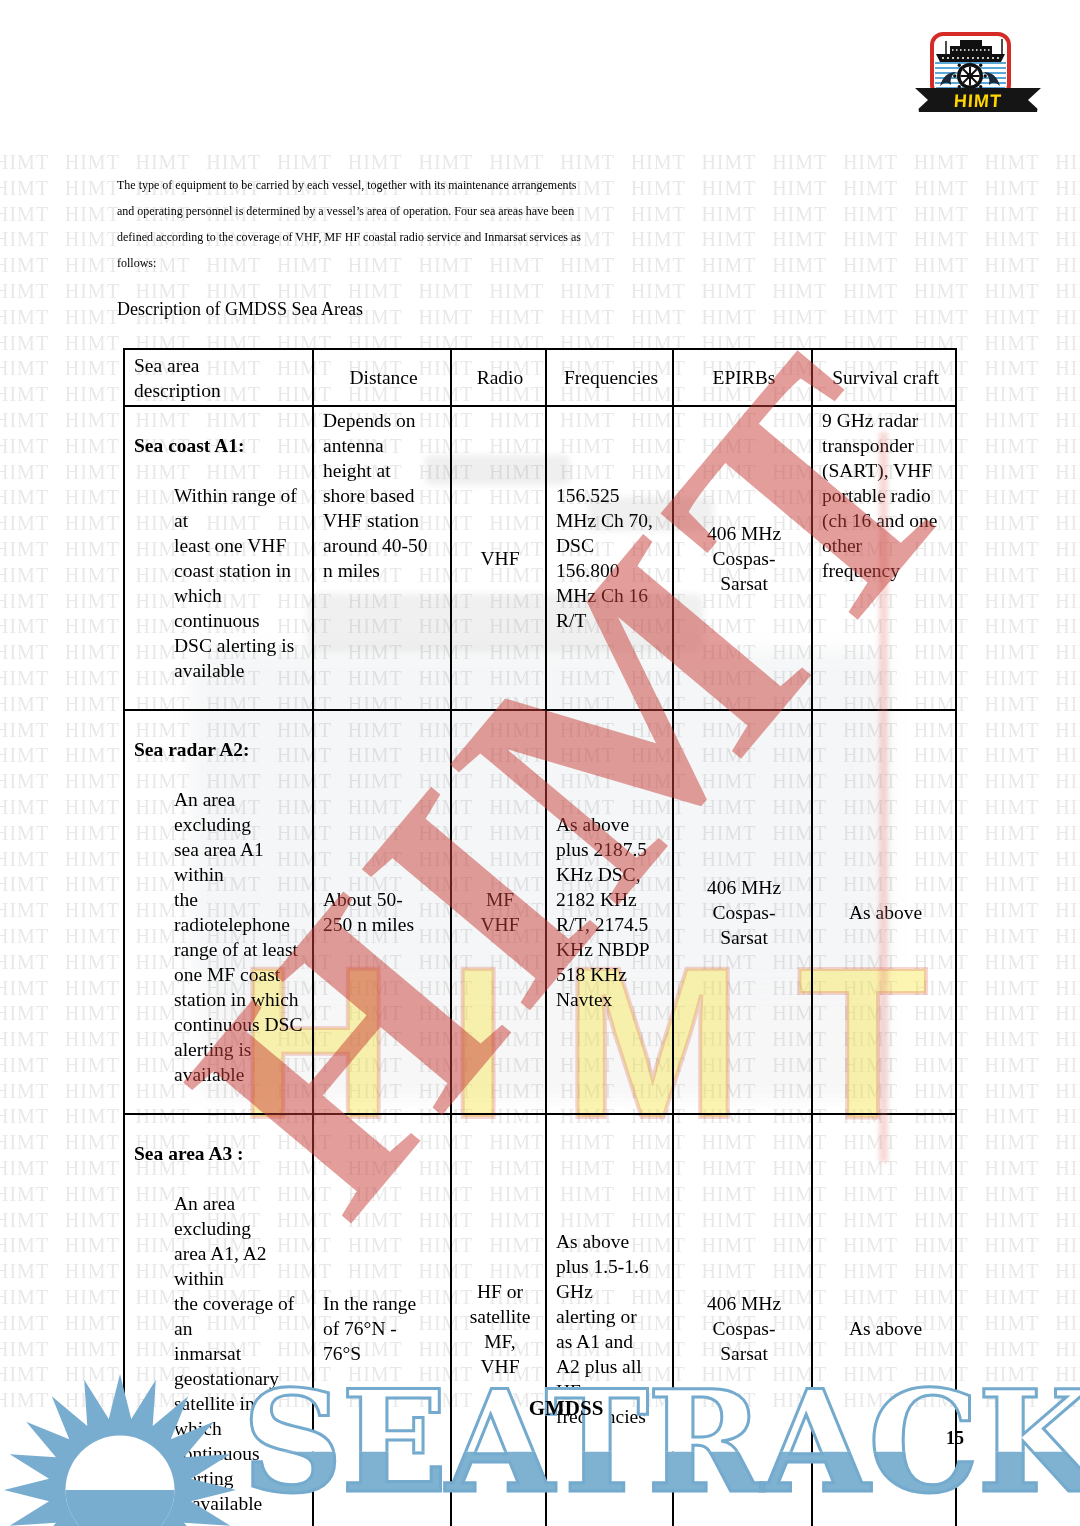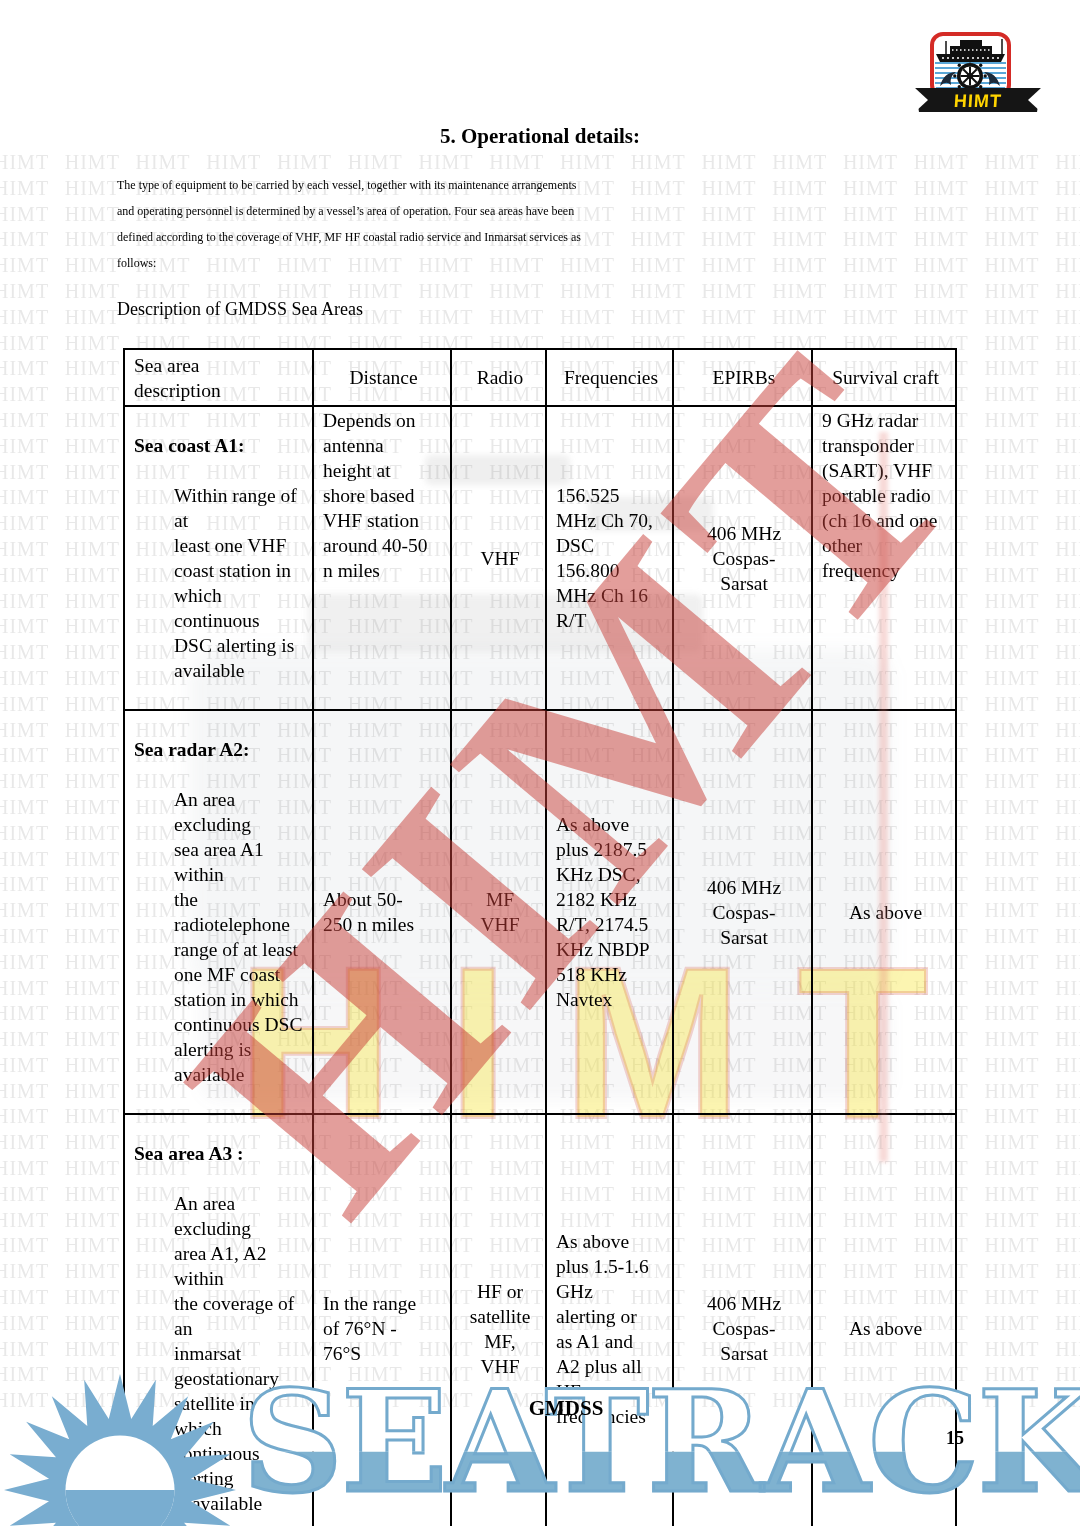--- a/index.html
+++ b/index.html
@@ -231,21 +231,20 @@
       </g>
       <g>
         <polygon points="3,60 129,60 125,84 7,84" fill="#151515"></polygon>
         <polygon points="3,60 16,72 3,84" fill="#ffffff"></polygon>
         <polygon points="129,60 116,72 129,84" fill="#ffffff"></polygon>
         <text x="66" y="79" text-anchor="middle" font-size="18" font-weight="bold" font-family="Liberation Sans, sans-serif" letter-spacing="1" fill="#ffd400" transform="skewX(-4)" transform-origin="66 72">HIMT</text>
       </g>
     </svg>
   </div>
 
-  <div class="section-title">5. Operational details:</div>
   <div class="intro">The type of equipment to be carried by each vessel, together with its maintenance arrangements
 and operating personnel is determined by a vessel’s area of operation. Four sea areas have been
 defined according to the coverage of VHF, MF HF coastal radio service and Inmarsat services as
 follows:</div>
   <div class="table-caption">Description of GMDSS Sea Areas</div>
 
   <table class="gmdss-table">
     <colgroup>
       <col style="width:189px">
         <col style="width:138px">

